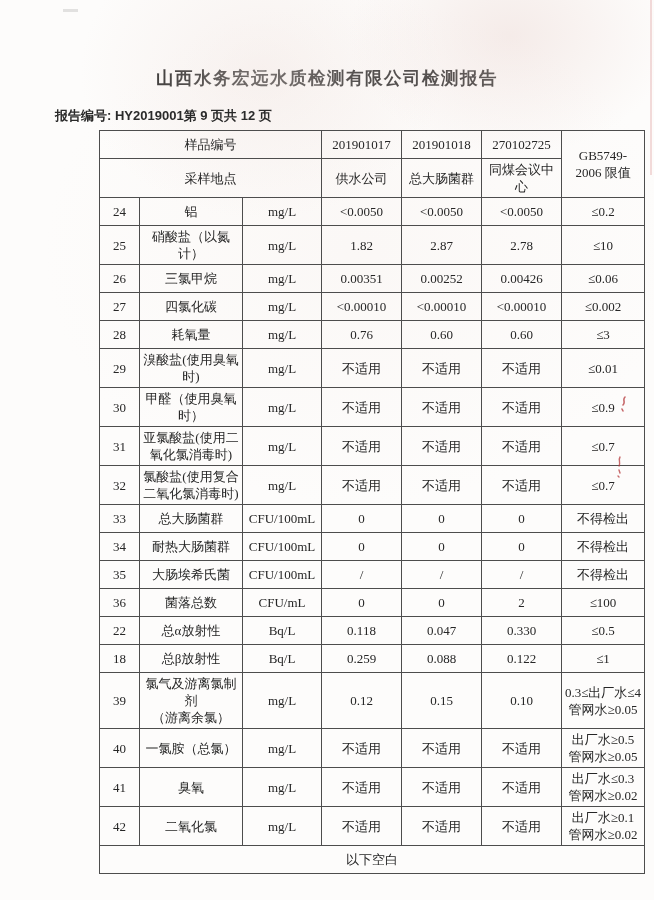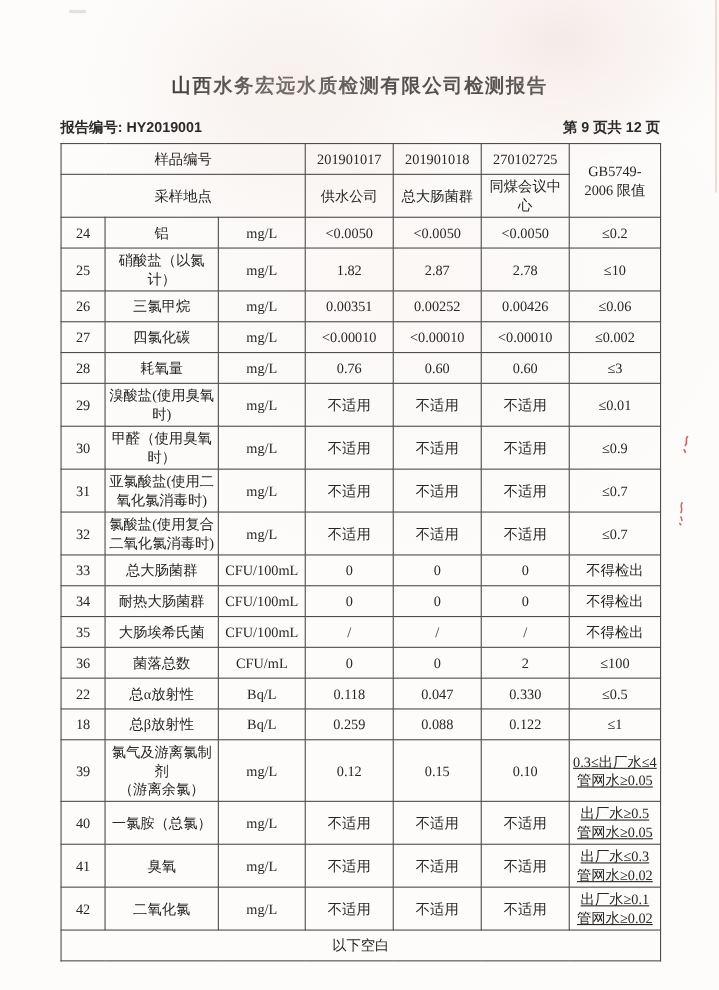--- a/index.html
+++ b/index.html
@@ -28,28 +28,29 @@
   }
   .page-title {
     margin:0; padding-top:66px;
     text-align:center;
     font-family:"Liberation Sans","DejaVu Sans",sans-serif;
     font-weight:bold; font-size:17.5px; letter-spacing:1.5px;
     color:#1e1e1e;
   }
   .content { width:545px; margin:0 0 0 55px; position:relative; }
   .meta-row {
-    display:flex; justify-content:space-between; align-items:flex-end;
+    display:flex; justify-content:flex-start; align-items:flex-end;
     margin:17px 0 5px 0;
     font-family:"Liberation Sans","DejaVu Sans",sans-serif;
     font-weight:bold; font-size:13px; color:#2a2a2a;
   }
   table.report {
     border-collapse:collapse; table-layout:fixed; width:545px;
     background:transparent;
+    margin-left:44px;
   }
   table.report td {
     border:1px solid #4d4d4d;
     text-align:center; vertical-align:middle;
     font-size:13px; line-height:17px;
     padding:2px 2px; height:23px;
     overflow:hidden;
   }
   thead td { height:31px; font-size:13.5px; }
   td.std { white-space:pre-line; line-height:31px; font-size:13.5px; }
@@ -57,21 +58,21 @@
   .col-name { width:103px; }
   .col-unit { width:79px; }
   .col-val  { width:80px; }
   .col-lim  { width:83px; }
   td.c-name {
     text-align:left; padding-left:5px; padding-right:2px;
     line-height:16px; white-space:pre-line;
   }
   td.c-unit { font-size:12px; }
   td.c-limit { white-space:pre-line; }
-  td.multiline-small { font-size:10px; line-height:13px; padding:1px;text-decoration:underline; }
+  td.multiline-small { font-size:10px; line-height:13px; padding:1px; }
   td.blank-cell {
     height:41px; text-align:left; vertical-align:top; padding:3px 7px;
     font-size:13px;
   }
   .red-mark { position:absolute; color:#b5383b; opacity:.75; pointer-events:none; }
   .red-mark.m1 { top:396px; left:618px; }
   .red-mark.m2 { top:455px; left:614px; }
 </style>
 </head>
 <body>

